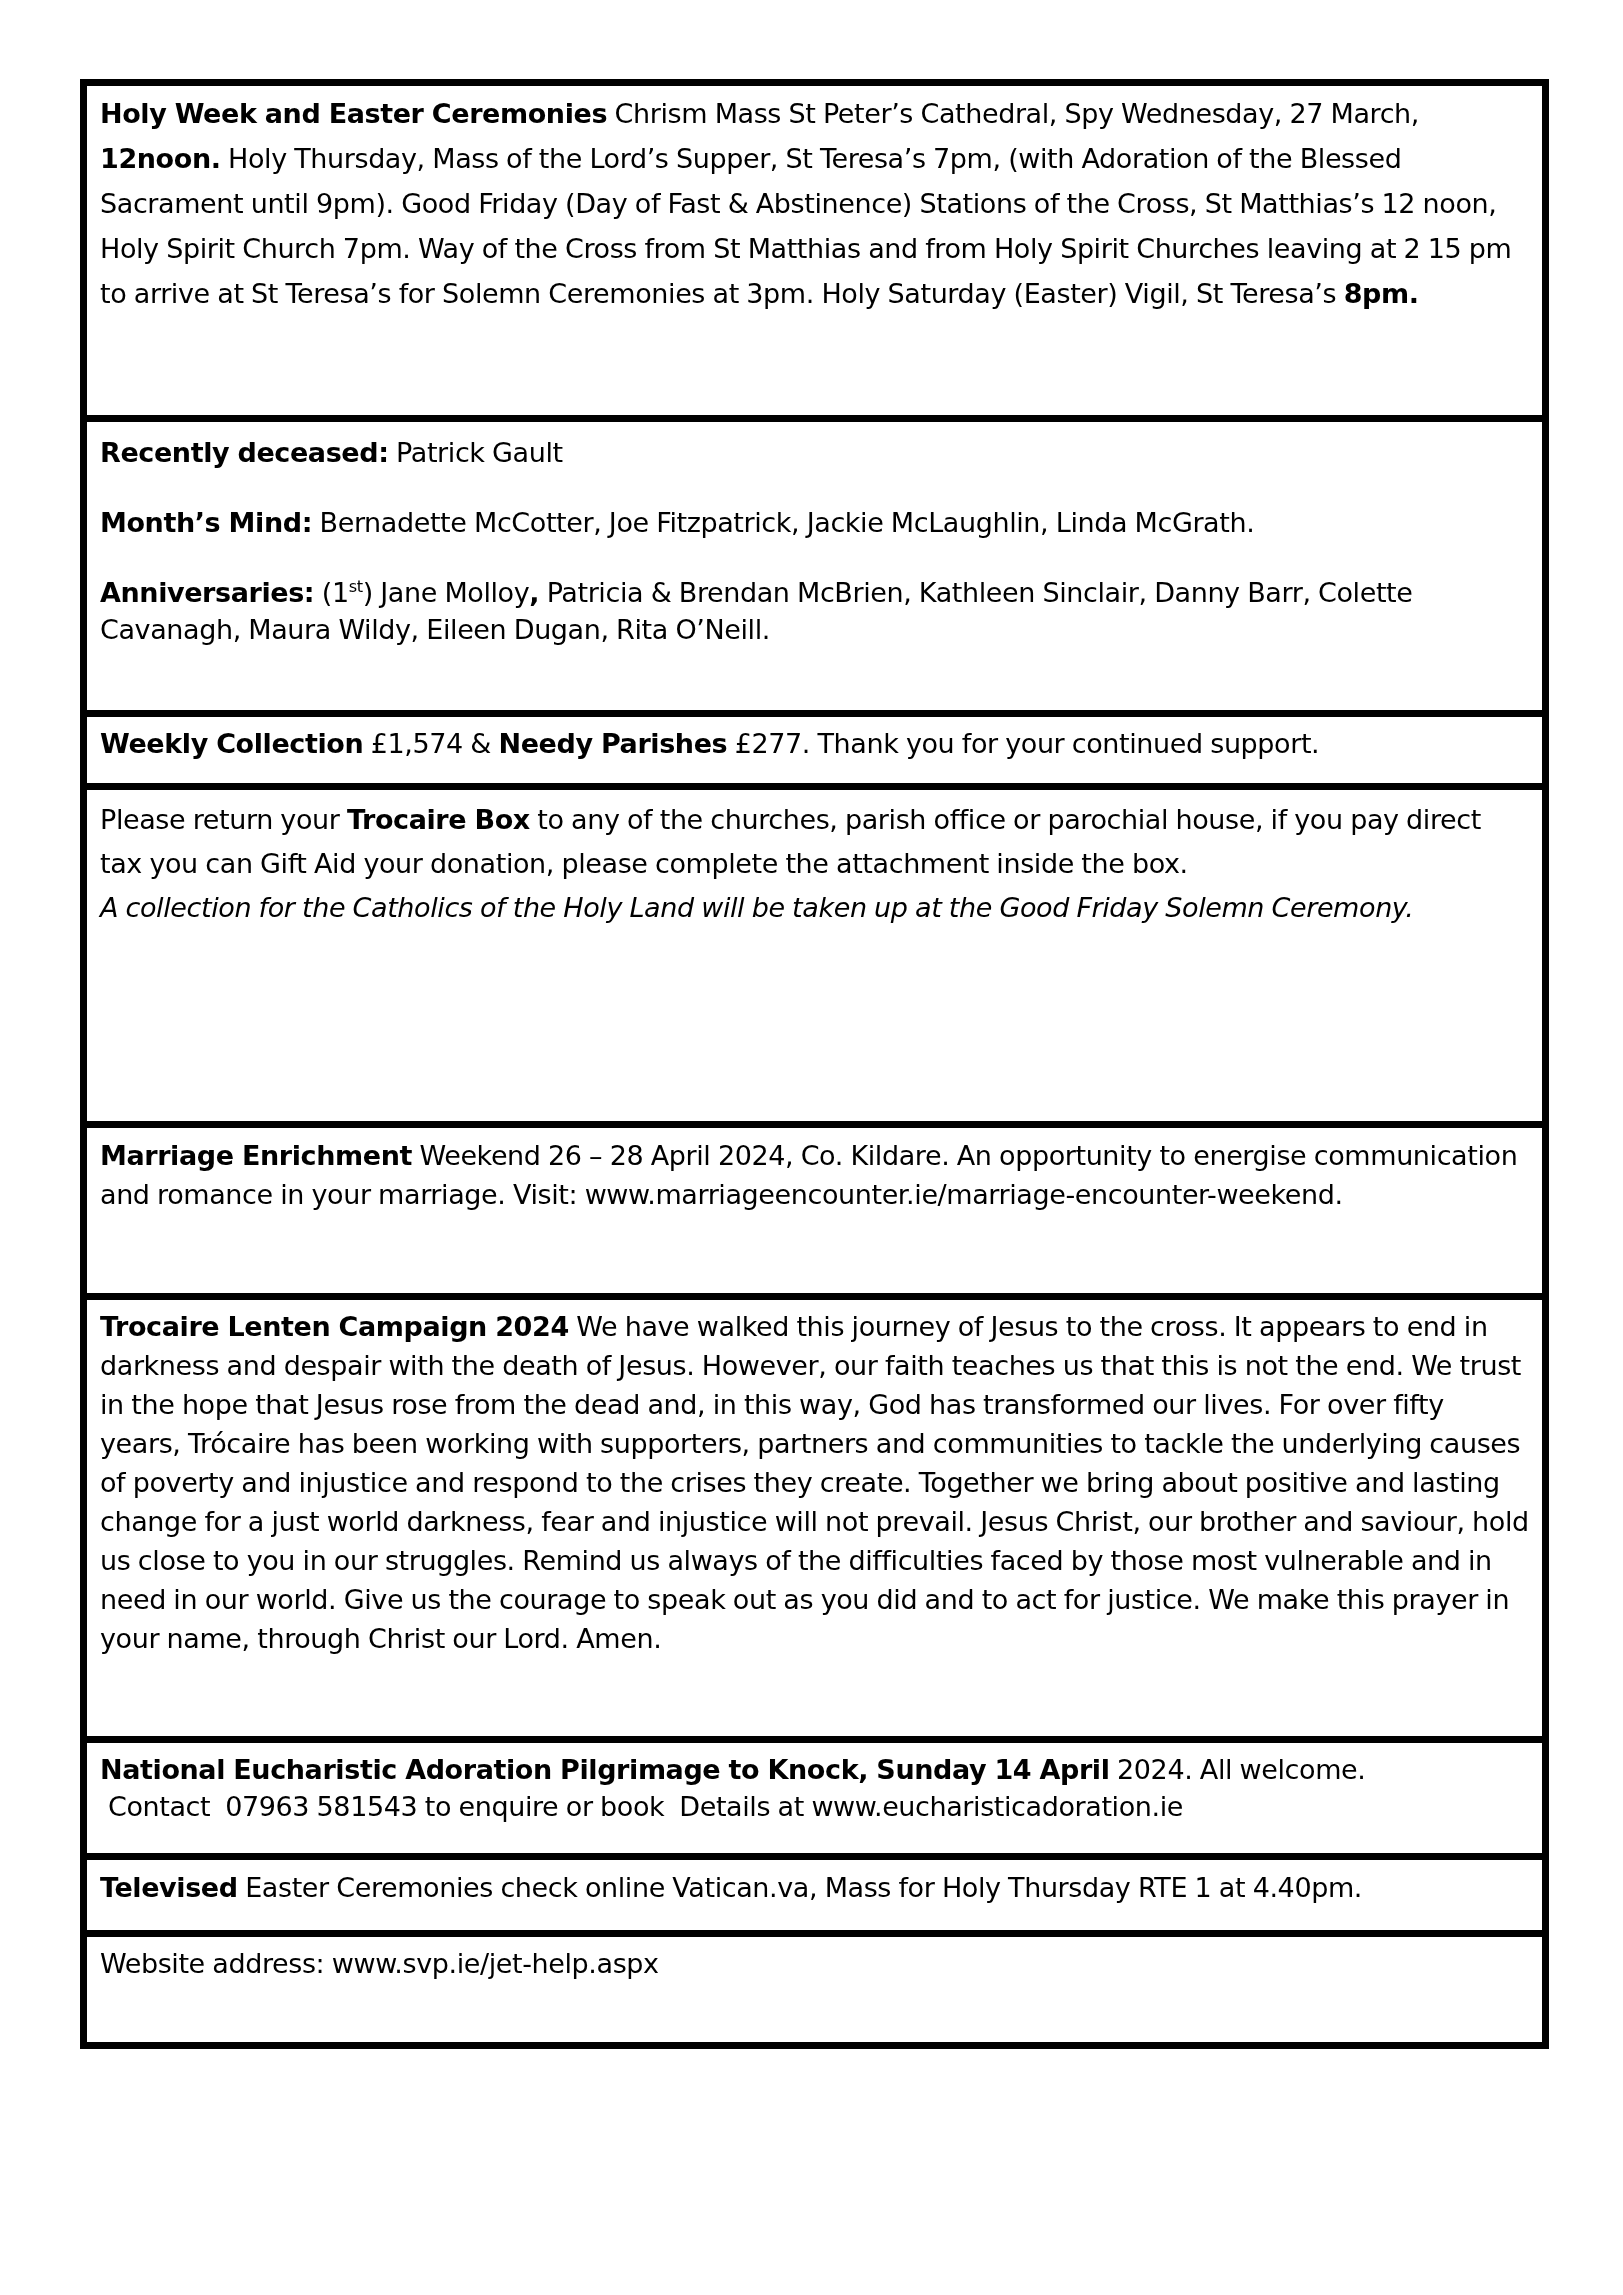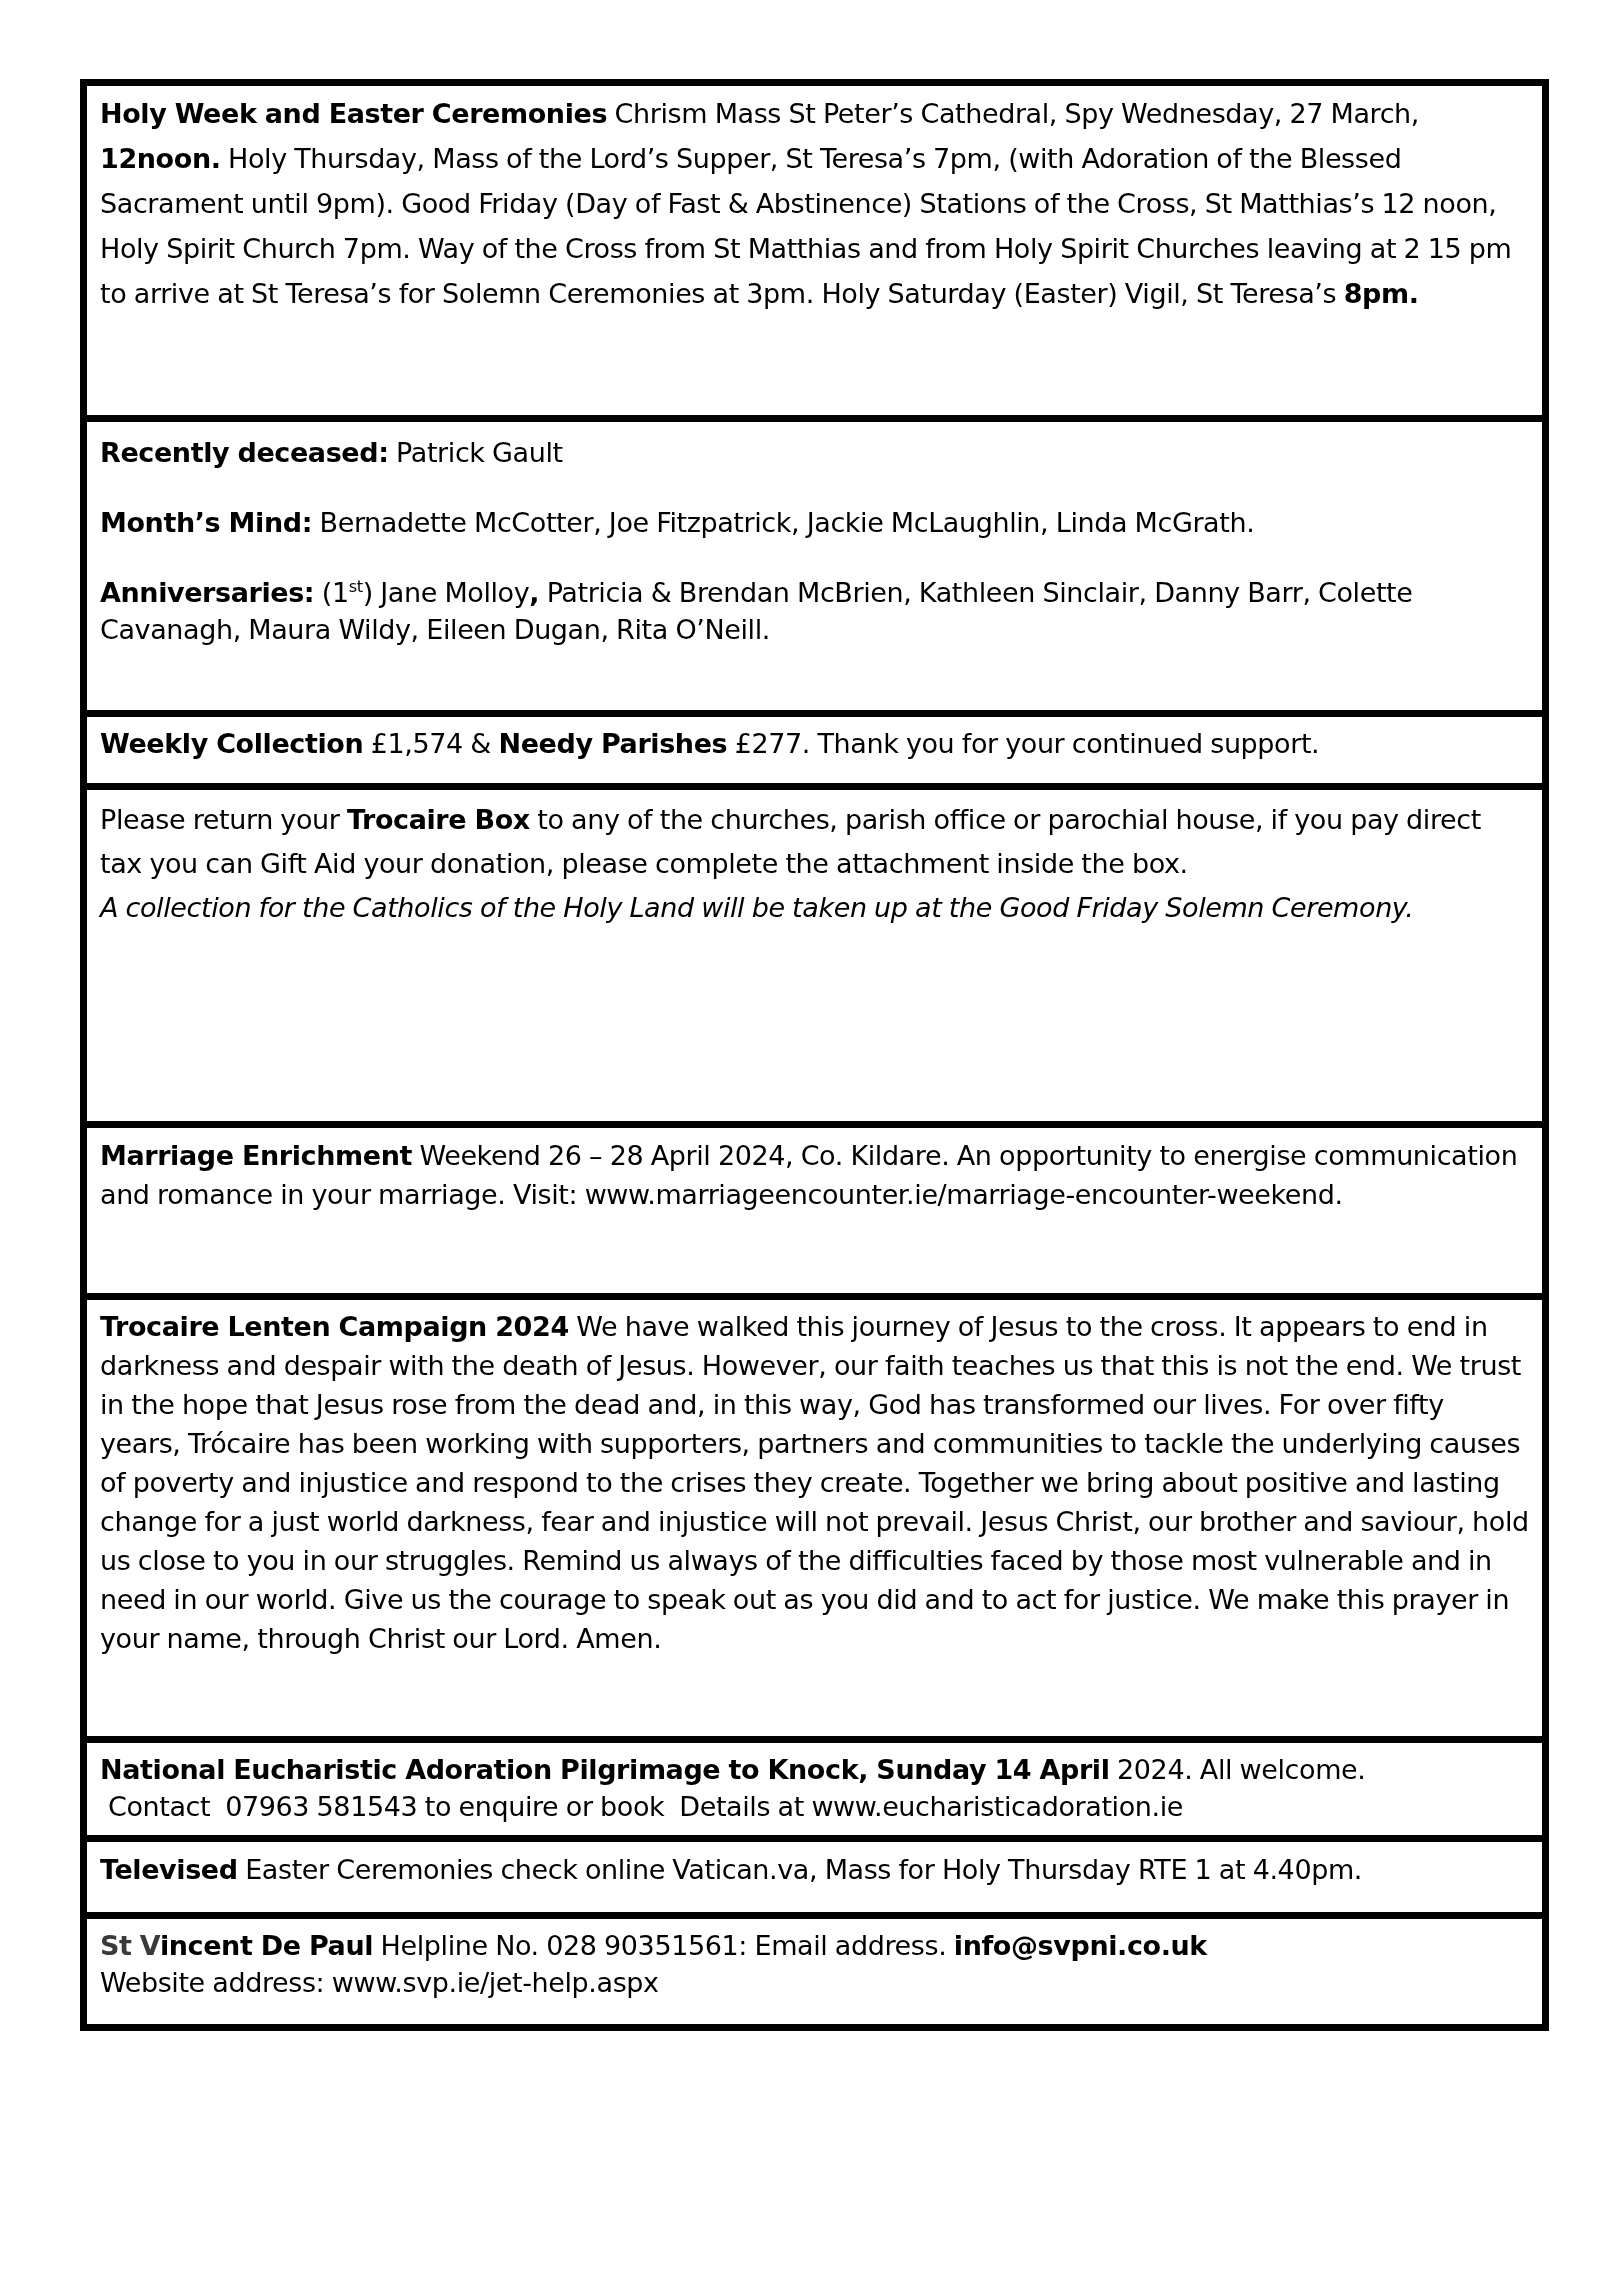--- a/index.html
+++ b/index.html
@@ -29,21 +29,21 @@
   sup { font-size: 0.6em; vertical-align: super; line-height: 0; }
   .grey { color: #3a3a3a; }
 
   #s-holyweek { height: 329px; line-height: 45px; padding-top: 5.2px; }
   #s-deceased { height: 277px; line-height: 37px; padding-top: 11.8px; }
   #s-deceased p + p { margin-top: 33px; }
   #s-collection { height: 73px; line-height: 37px; padding-top: 7.9px; margin-top: 18px; }
   #s-trocairebox { height: 296px; line-height: 44px; padding-top: 7.9px; }
   #s-marriage { height: 172px; line-height: 39px; padding-top: 7.9px; margin-top: 42px; }
   #s-lenten { height: 443px; line-height: 39px; padding-top: 6.5px; }
-  #s-knock { height: 99px; line-height: 37px; padding-top: 7.9px; }
+  #s-knock { height: 117px; line-height: 37px; padding-top: 7.9px; }
   #s-televised { height: 77px; line-height: 37px; padding-top: 9.2px; }
   #s-svp { height: 112px; line-height: 37px; padding-top: 7.9px; }
 </style>
 </head>
 <body>
 
 <div class="frame">
 
   <div class="sec" id="s-holyweek">
     <p><b>Holy Week and Easter Ceremonies</b><span> Chrism Mass St Peter’s Cathedral, Spy Wednesday, 27 March, </span><b>12noon.</b><span> Holy Thursday, Mass of the Lord’s Supper, St Teresa’s 7pm, (with Adoration of the Blessed Sacrament until 9pm). Good Friday (Day of Fast &amp; Abstinence) Stations of the Cross, St Matthias’s 12 noon, Holy Spirit Church 7pm. Way of the Cross from St Matthias and from Holy Spirit Churches leaving at 2 15 pm to arrive at St Teresa’s for Solemn Ceremonies at 3pm. Holy Saturday (Easter) Vigil, St Teresa’s </span><b>8pm.</b></p>
@@ -75,18 +75,17 @@
   <div class="sec" id="s-knock">
     <p><b>National Eucharistic Adoration Pilgrimage to Knock, Sunday 14 April</b><span> 2024. All welcome.</span></p>
     <p style="white-space: pre; margin-left: 8px;">Contact  07963 581543 to enquire or book  Details at www.eucharisticadoration.ie</p>
   </div>
 
   <div class="sec" id="s-televised">
     <p><b>Televised</b><span> Easter Ceremonies check online Vatican.va, Mass for Holy Thursday RTE 1 at 4.40pm.</span></p>
   </div>
 
   <div class="sec" id="s-svp">
-    <p><b class="grey">St V</b><b>incent De Paul</b><span> Helpline No. 028 90351561: Email address. </span><b>info@svpni.co.uk</b></p>
     <p>Website address: www.svp.ie/jet-help.aspx</p>
   </div>
 
 </div>
 
 
 </body></html>

